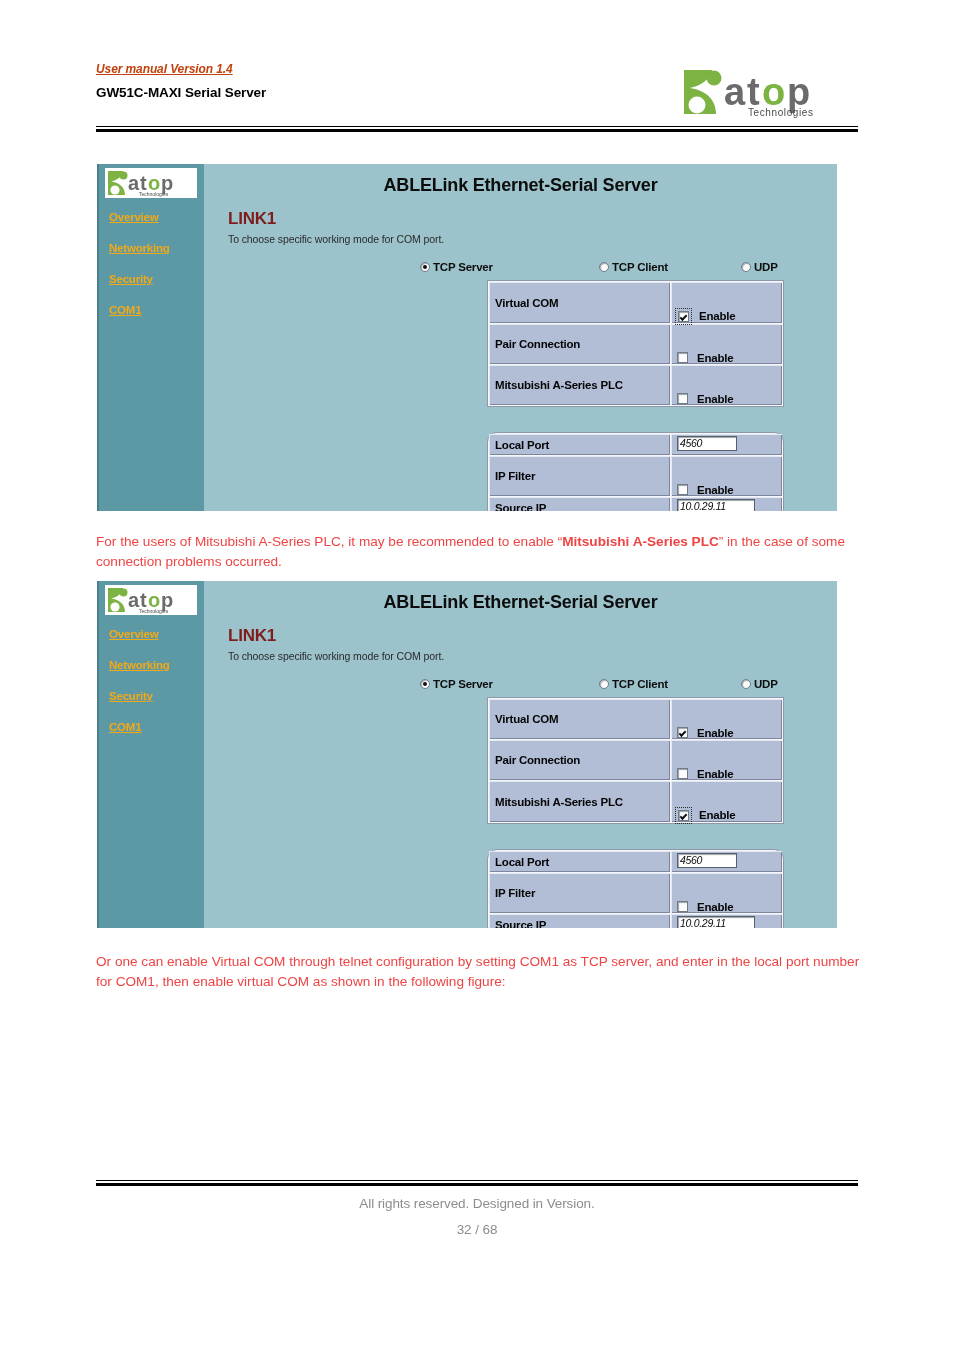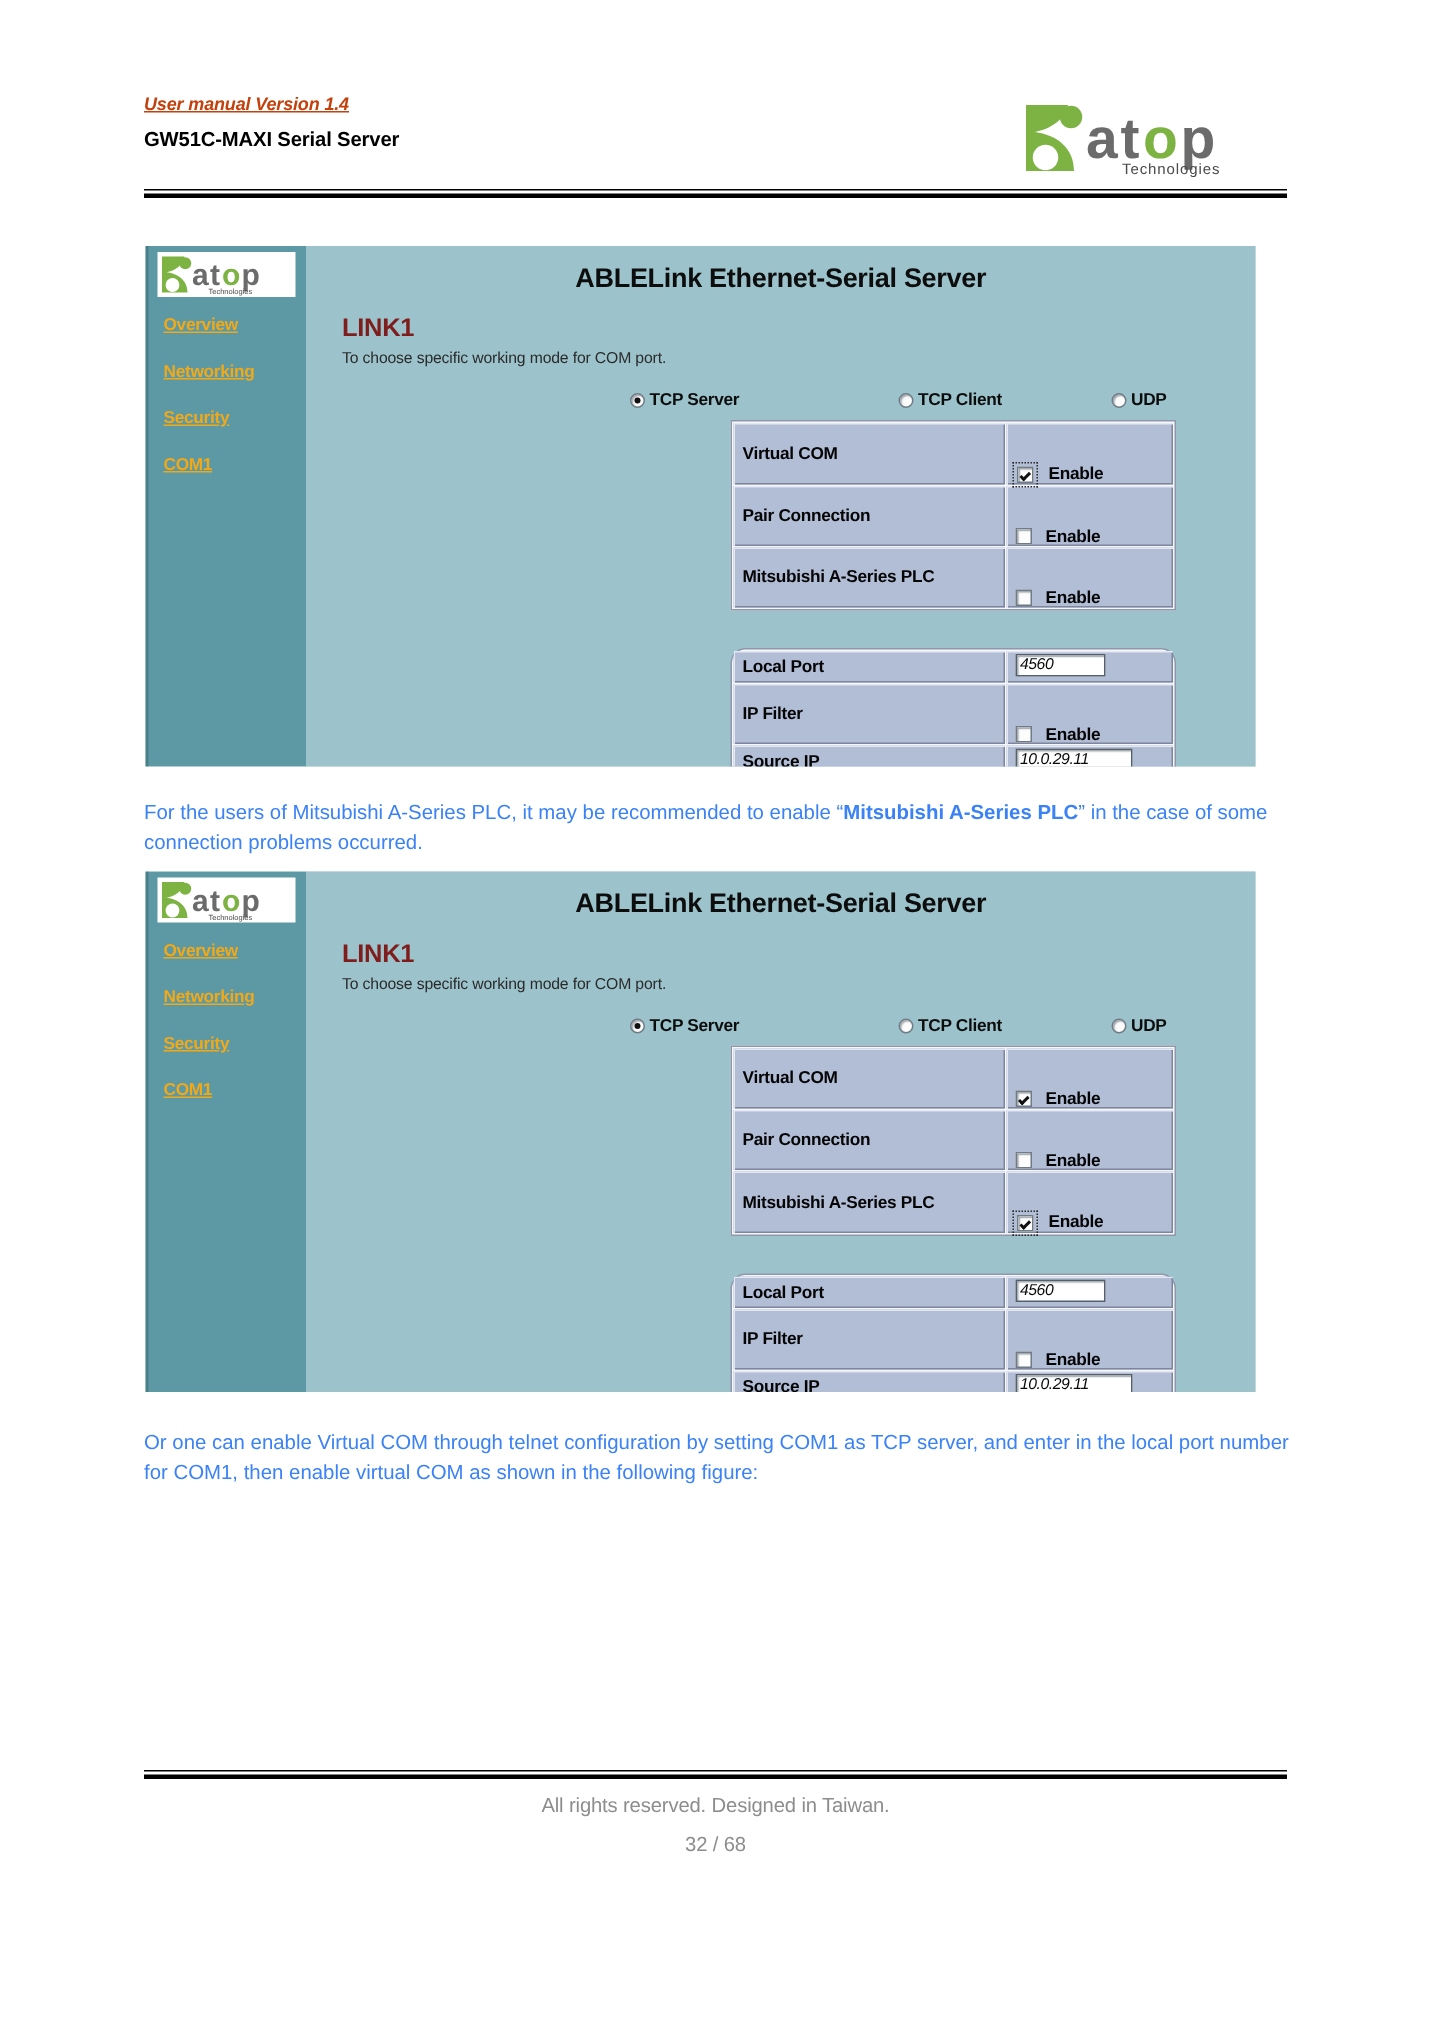--- a/index.html
+++ b/index.html
@@ -75,21 +75,21 @@
   #rule-top { top: 126px; }
   #rule-bottom { top: 1180px; }
 
   
   .body-text {
     position: absolute;
     left: 96px;
     width: 764px;
     font-size: 13.6px;
     line-height: 19.5px;
-    color: #3b82f6;
+    color: #ef4444;
     text-align: left;
   }
   .body-text b { font-weight: bold; }
   #para-1 { top: 532px; }
   #para-2 { top: 952px; }
 
   
   .shot {
     position: absolute;
     left: 97px;
@@ -561,17 +561,17 @@
   </div>
 
   <div class="body-text" id="para-2">Or one can enable Virtual COM through telnet configuration by setting COM1 as TCP server, and enter in the local port number for COM1, then enable virtual COM as shown in the following figure:</div>
 
   <div class="rule-double" id="rule-bottom">
     <div class="thin"></div>
       <div class="thick"></div>
   </div>
 
   <div class="footer">
-    <div>All rights reserved. Designed in Taiwan.</div>
+    <div>All rights reserved. Designed in Version.</div>
     <div>32 / 68</div>
   </div>
 
 </div>
 
 </body></html>

